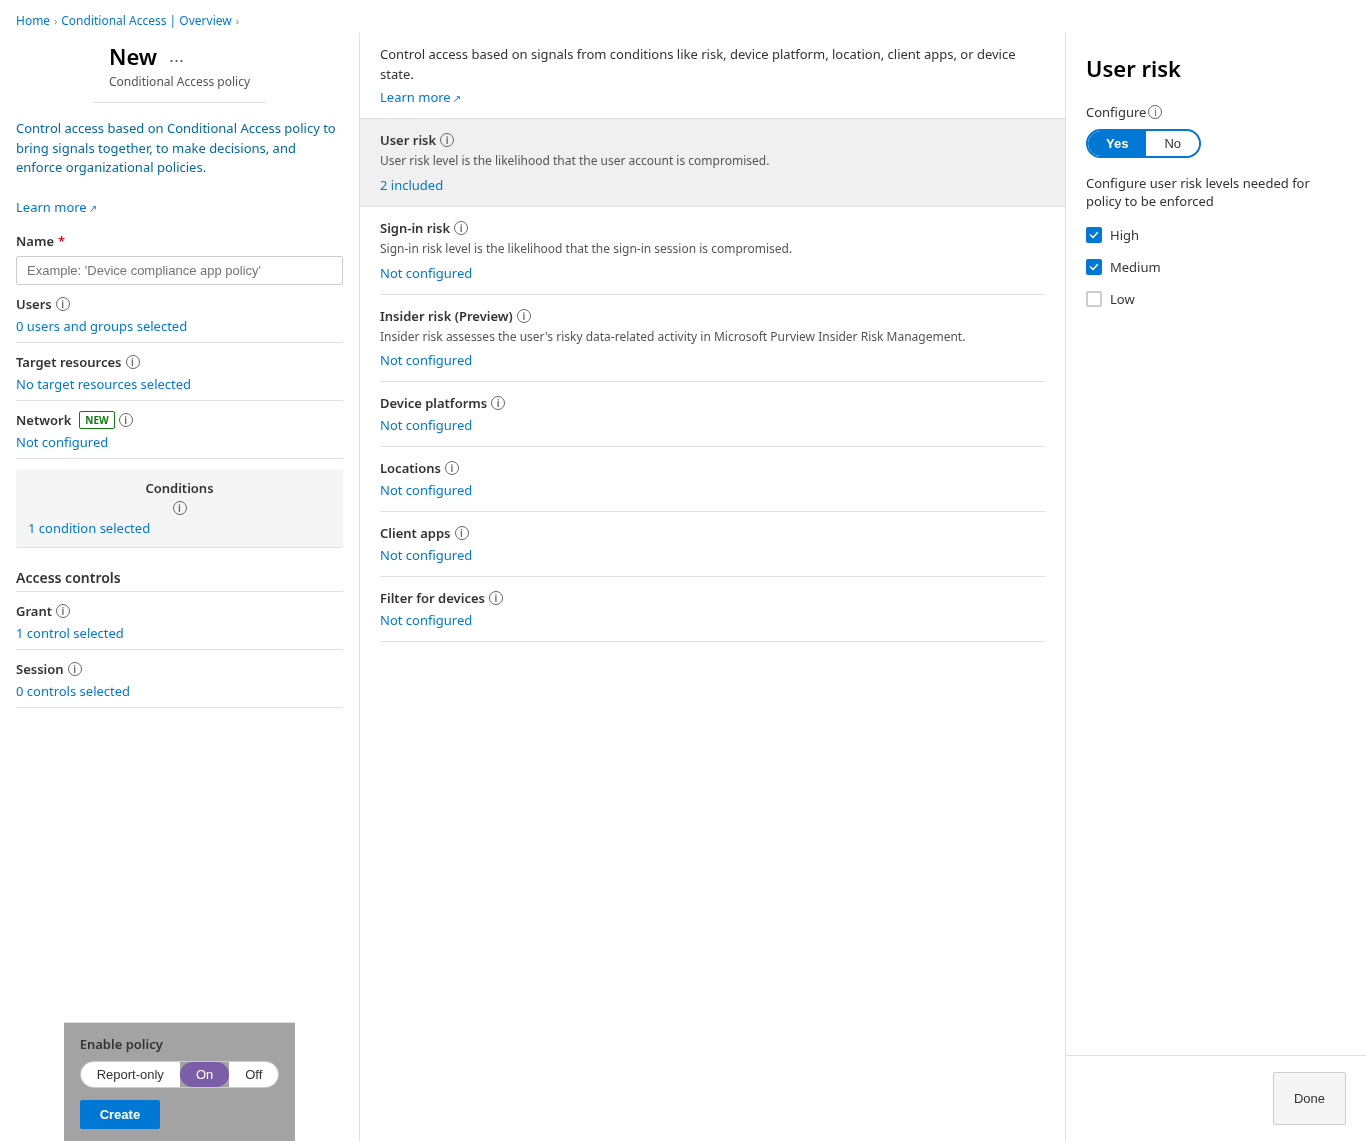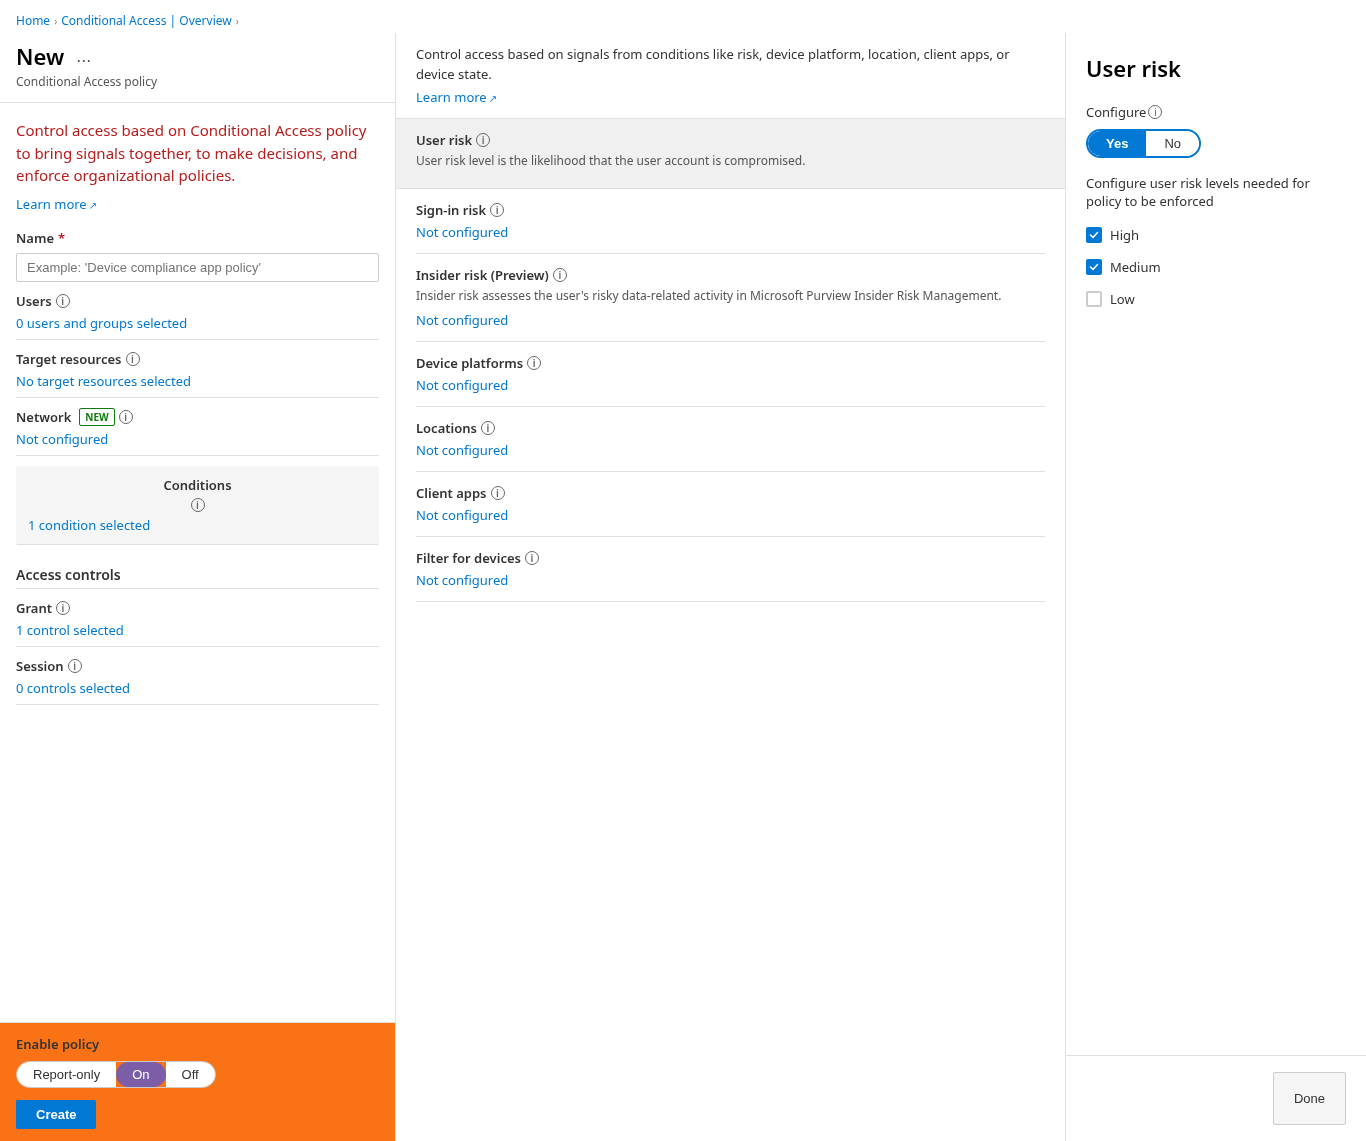--- a/index.html
+++ b/index.html
@@ -34,25 +34,26 @@
 
     
     .main-container {
       display: flex;
       flex: 1;
       overflow: hidden;
     }
 
     
     .left-panel {
-      width: 396px;
+      width: 360px;
       border-right: 1px solid #e0e0e0;
       display: flex;
       flex-direction: column;
       overflow: hidden;
+      align-items: center;
     }
 
     .left-panel-header {
       padding: 8px 16px 12px 16px;
       border-bottom: 1px solid #e0e0e0;
     }
 
     .page-title {
       font-size: 22px;
       font-weight: 600;
@@ -77,24 +78,24 @@
       padding: 0 4px;
     }
 
     .left-panel-content {
       padding: 16px;
       overflow-y: auto;
       flex: 1;
     }
 
     .description-text {
-      font-size: 15px;
-      color: #b91c1c;
+      font-size: 13px;
+      color: #0369a1;
       line-height: 1.5;
-      margin-bottom: 8px;
+      margin-bottom: 20px;
     }
 
     .learn-more-link {
       color: #0078d4;
       text-decoration: none;
       font-size: 13px;
     }
     .learn-more-link::after {
       content: '↗';
       font-size: 10px;
@@ -209,21 +210,21 @@
     .conditions-value {
       font-size: 13px;
       color: #0078d4;
       cursor: pointer;
     }
 
     
     .enable-policy-bar {
       padding: 12px 16px;
       border-top: 1px solid #e0e0e0;
-      background: #f97316;
+      background: #a3a3a3;
     }
 
     .enable-policy-label {
       font-size: 13px;
       font-weight: 600;
       margin-bottom: 8px;
     }
 
     .toggle-group {
       display: flex;
@@ -559,26 +560,28 @@
       <a href="#" class="learn-more-link">Learn more</a>
     </div>
 
     <div class="middle-content" id="middle-conditions-list">
     <div class="condition-item selected">
           <div class="condition-item-header">
             <span>User risk</span>
             <span class="info-icon">i</span>
           </div>
           <div class="condition-item-desc">User risk level is the likelihood that the user account is compromised.</div>
+          <div class="condition-item-value included-badge">2 included</div>
         </div>
         <div class="condition-item">
           <div class="condition-item-header">
             <span>Sign-in risk</span>
             <span class="info-icon">i</span>
           </div>
+          <div class="condition-item-desc">Sign-in risk level is the likelihood that the sign-in session is compromised.</div>
           <div class="condition-item-value not-configured">Not configured</div>
         </div>
         <div class="condition-item">
           <div class="condition-item-header">
             <span>Insider risk (Preview)</span>
             <span class="info-icon">i</span>
           </div>
           <div class="condition-item-desc">Insider risk assesses the user's risky data-related activity in Microsoft Purview Insider Risk Management.</div>
           <div class="condition-item-value not-configured">Not configured</div>
         </div>

